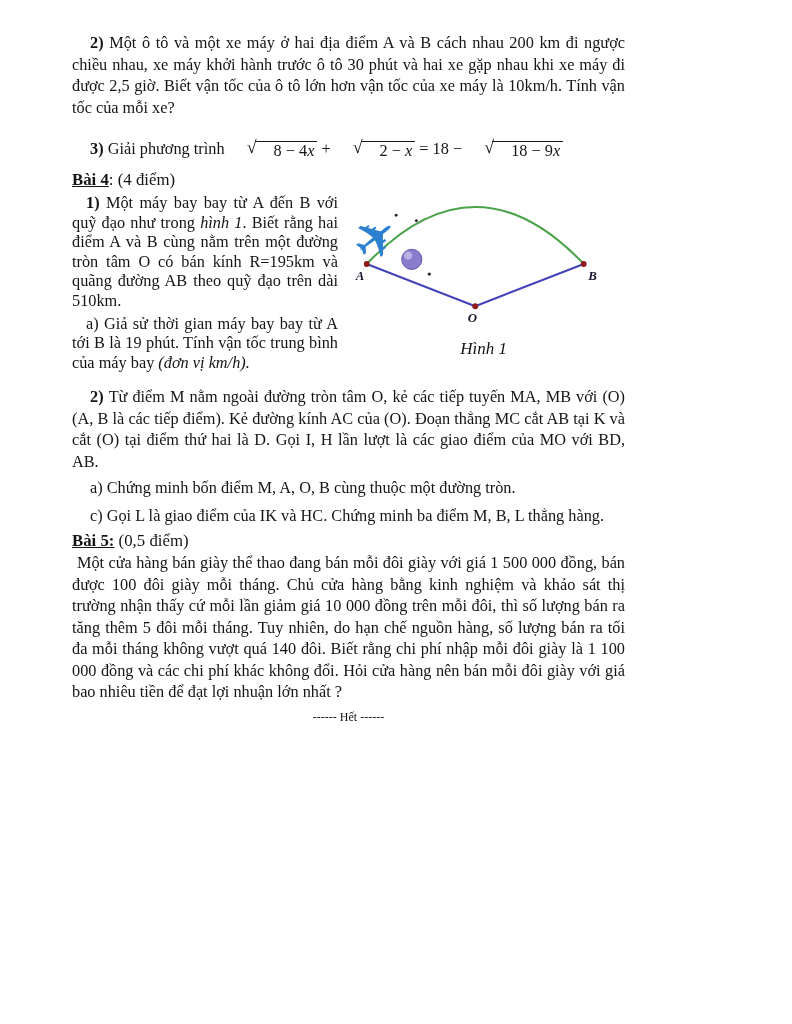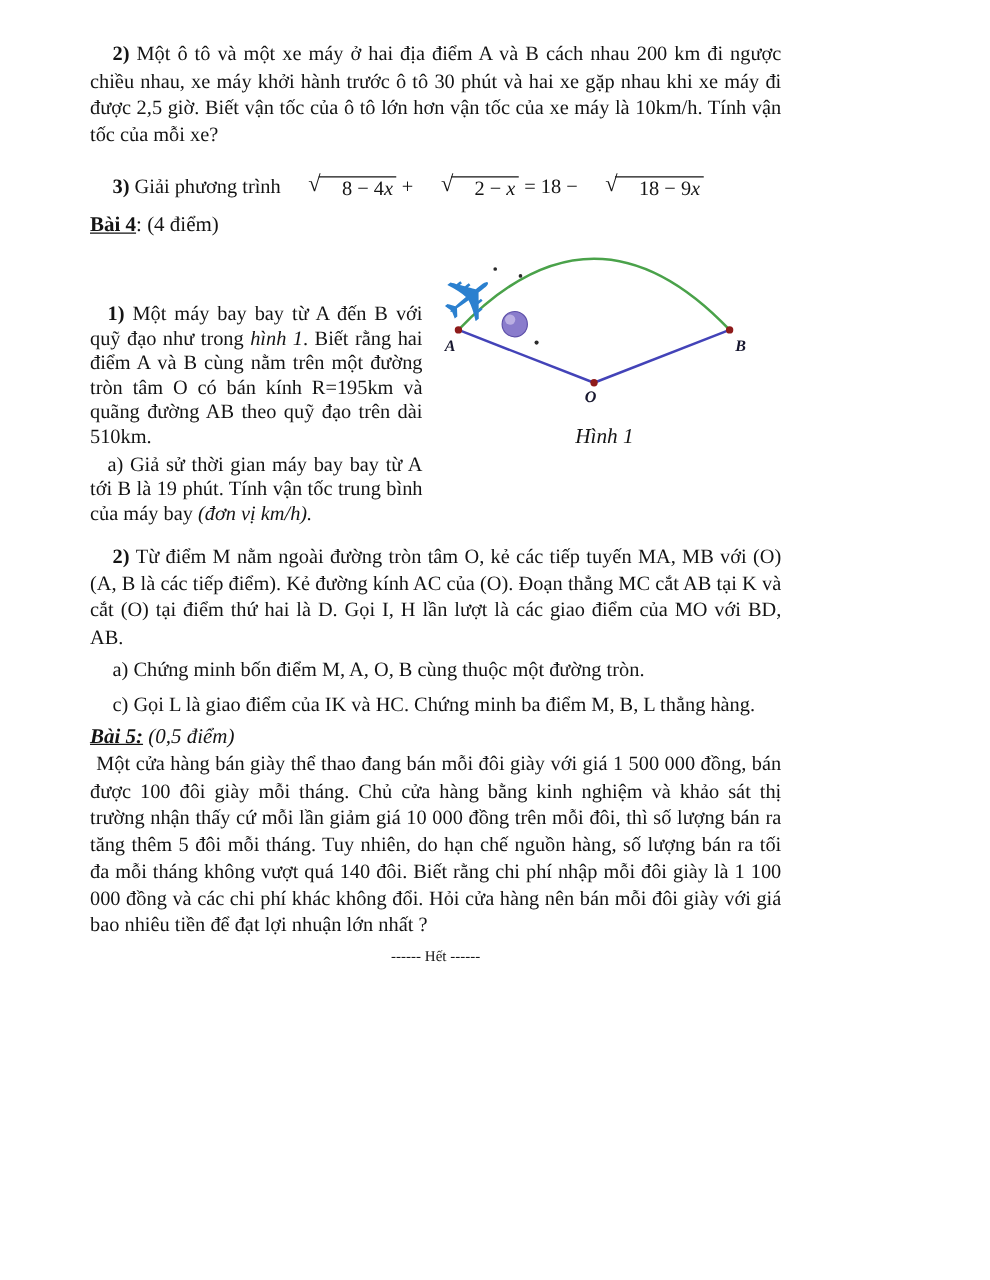--- a/index.html
+++ b/index.html
@@ -39,34 +39,34 @@
     padding: 0 3px 0 1px;
     margin-left: -2px;
     line-height: 18px;
     transform: translateY(2px);
   }
 
   .heading { font-size: 16.8px; line-height: 22px; margin-top: 5px; text-align: left; }
 
   .cols { display: flex; margin-top: 2px; }
   .leftcol { width: 362px; }
-  .leftcol .para { line-height: 19.6px; margin-top: 48px; }
+  .leftcol .para { line-height: 19.6px; }
   .leftcol .para + .para { margin-top: 3px; }
   .leftcol .indent { text-indent: 14px; }
 
   .figcol { width: 287px; padding-left: 4px; display: flex; flex-direction: column; align-items: center; }
   .figcol svg { display: block; margin-top: 2px; }
   .fig-caption { font-style: italic; font-size: 17px; line-height: 22px; margin-top: 3px; }
 
   .sec2 { margin-top: 14px; }
   .abc { margin-top: 5px; padding-left: 18px; text-align: left; }
   .abc-b { margin-top: 7px; }
   .abc-c { margin-top: 6px; }
 
-  .bai5-head { margin-top: 4px; font-style: italic; }
+  .bai5-head { margin-top: 4px; }
   .bai5-body { text-indent: 5px; }
 
   .footer { text-align: center; font-size: 12px; line-height: 22px; margin-top: 3px; }
 </style>
 </head>
 <body>
 
 <div class="page">
 
   <div class="para indent"><span class="b">2) </span><span>Một ô tô và một xe máy ở hai địa điểm A và B cách nhau 200 km đi ngược chiều nhau, xe máy khởi hành trước ô tô 30 phút và hai xe gặp nhau khi xe máy đi được 2,5 giờ. Biết vận tốc của ô tô lớn hơn vận tốc của xe máy là 10km/h. Tính vận tốc của mỗi xe?</span></div>

